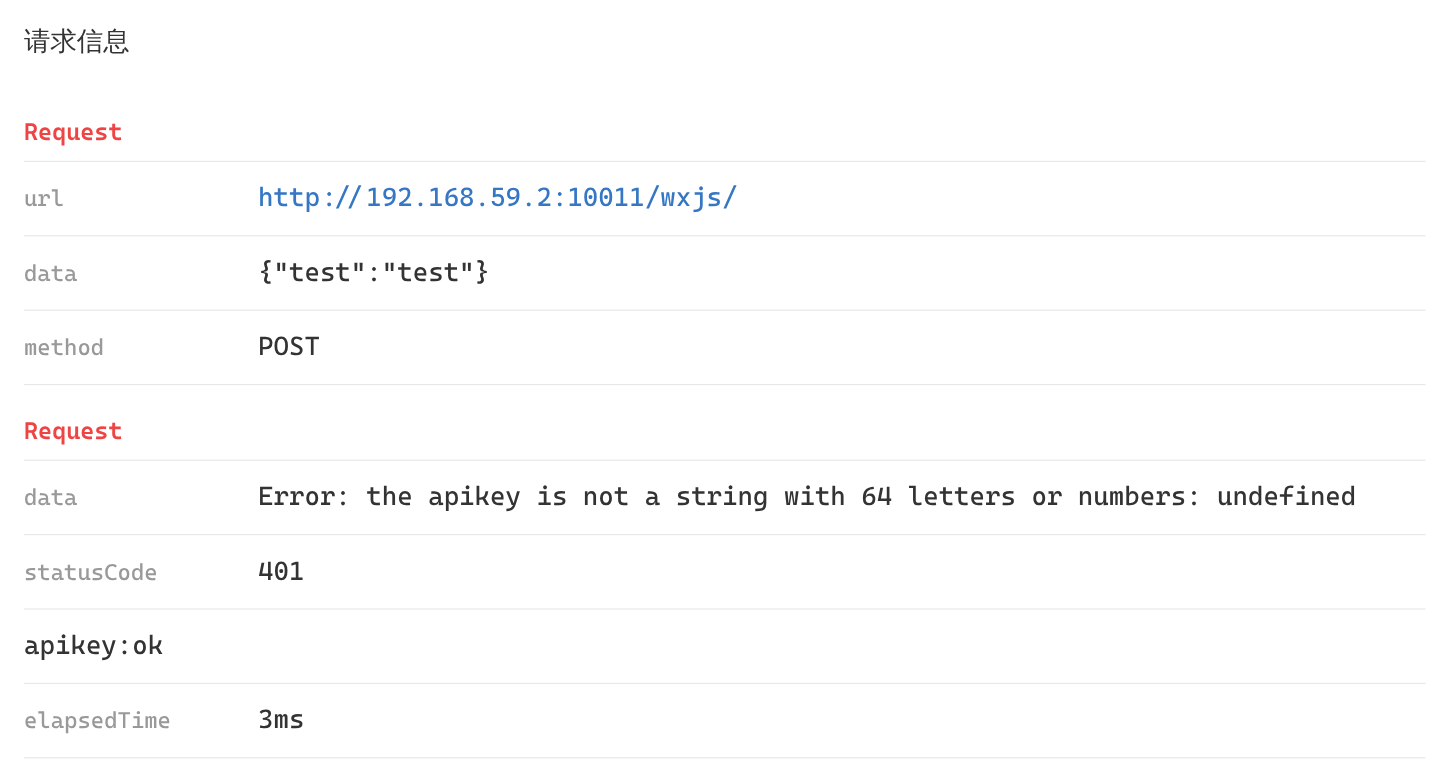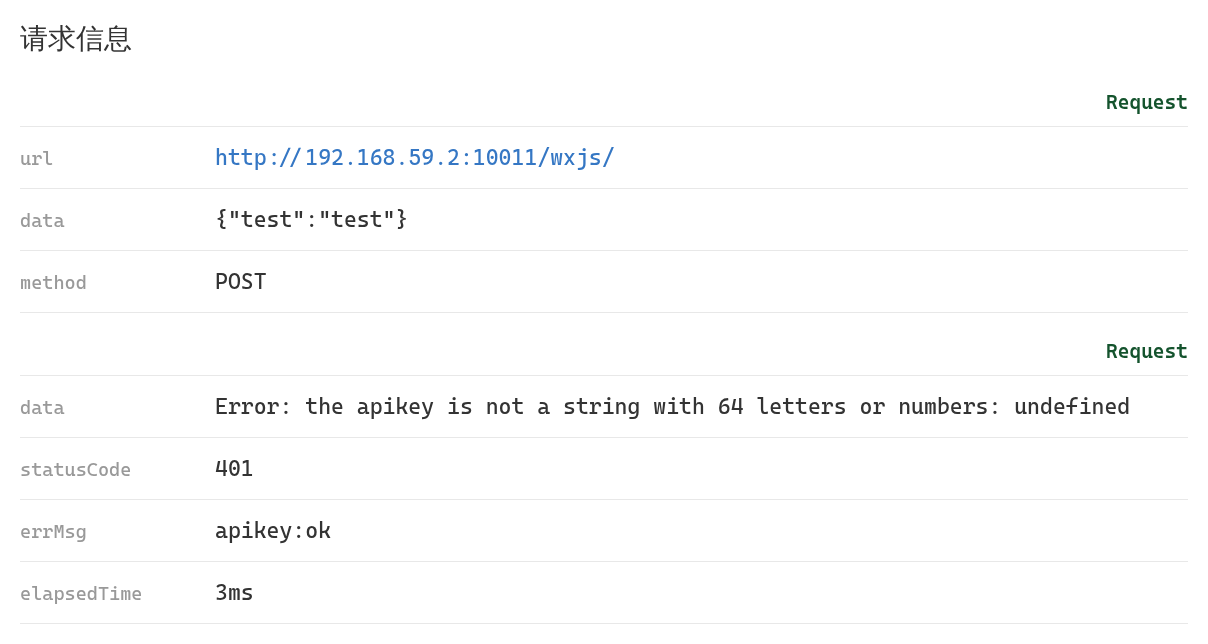--- a/index.html
+++ b/index.html
@@ -8,34 +8,33 @@
       box-sizing: border-box;
     }
     body {
       font-family: "SF Mono", Monaco, "Cascadia Code", "Roboto Mono", Consolas, "Courier New", monospace;
       background: #ffffff;
       width: 1208px;
       height: 644px;
       padding: 20px;
     }
     .panel-title {
-      font-size: 28px;
+      font-size: 22px;
       color: #333333;
       font-weight: 400;
-      margin-bottom: 20px;
+      margin-bottom: 36px;
       font-family: -apple-system, BlinkMacSystemFont, "Segoe UI", "PingFang SC", "Hiragino Sans GB", "Microsoft YaHei", sans-serif;
     }
     .section-header {
       font-size: 20px;
-      color: #14532d;
+      color: #ef4444;
       font-weight: 600;
       padding: 12px 0;
       border-bottom: 1px solid #e8e8e8;
       font-family: "SF Mono", Monaco, "Cascadia Code", "Roboto Mono", Consolas, "Courier New", monospace;
-      text-align: right;
     }
     .row {
       display: flex;
       align-items: center;
       padding: 18px 0;
       border-bottom: 1px solid #e8e8e8;
     }
     .row-key {
       width: 195px;
       flex-shrink: 0;
@@ -87,21 +86,20 @@
     <div class="row-key">data</div>
     <div class="row-value">Error: the apikey is not a string with 64 letters or numbers: undefined</div>
   </div>
 
   <div class="row">
     <div class="row-key">statusCode</div>
     <div class="row-value">401</div>
   </div>
 
   <div class="row">
-    <div class="row-key">errMsg</div>
     <div class="row-value">apikey:ok</div>
   </div>
 
   <div class="row">
     <div class="row-key">elapsedTime</div>
     <div class="row-value">3ms</div>
   </div>
 </div>
 
 </body></html>

